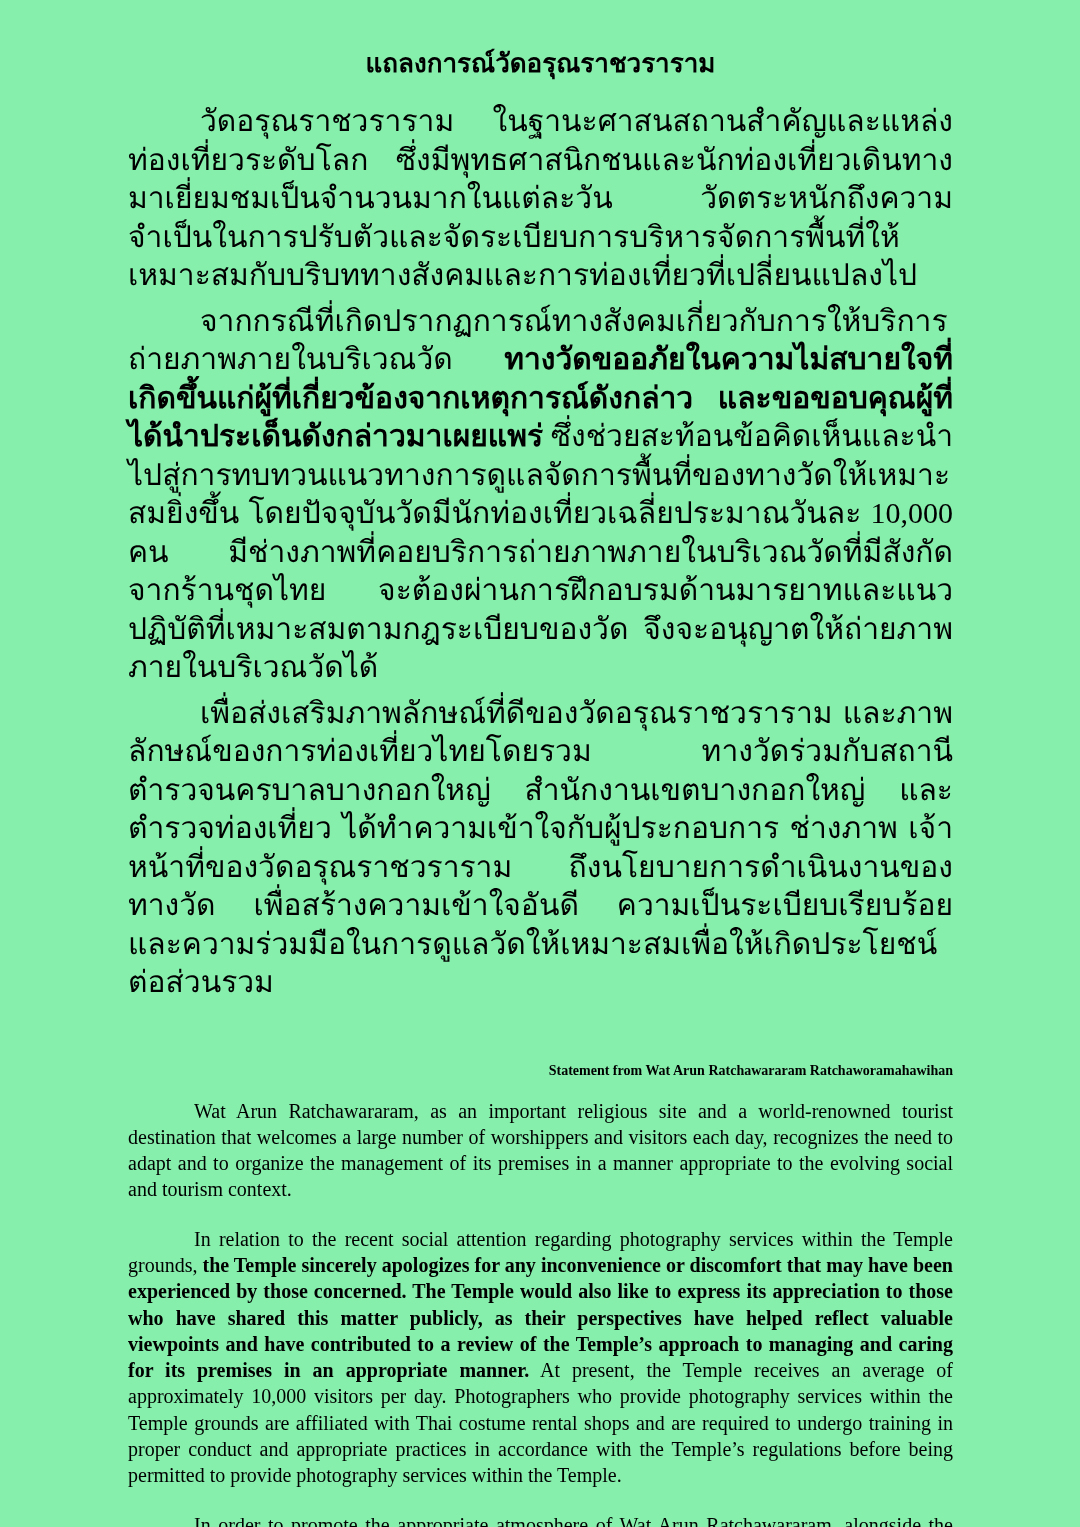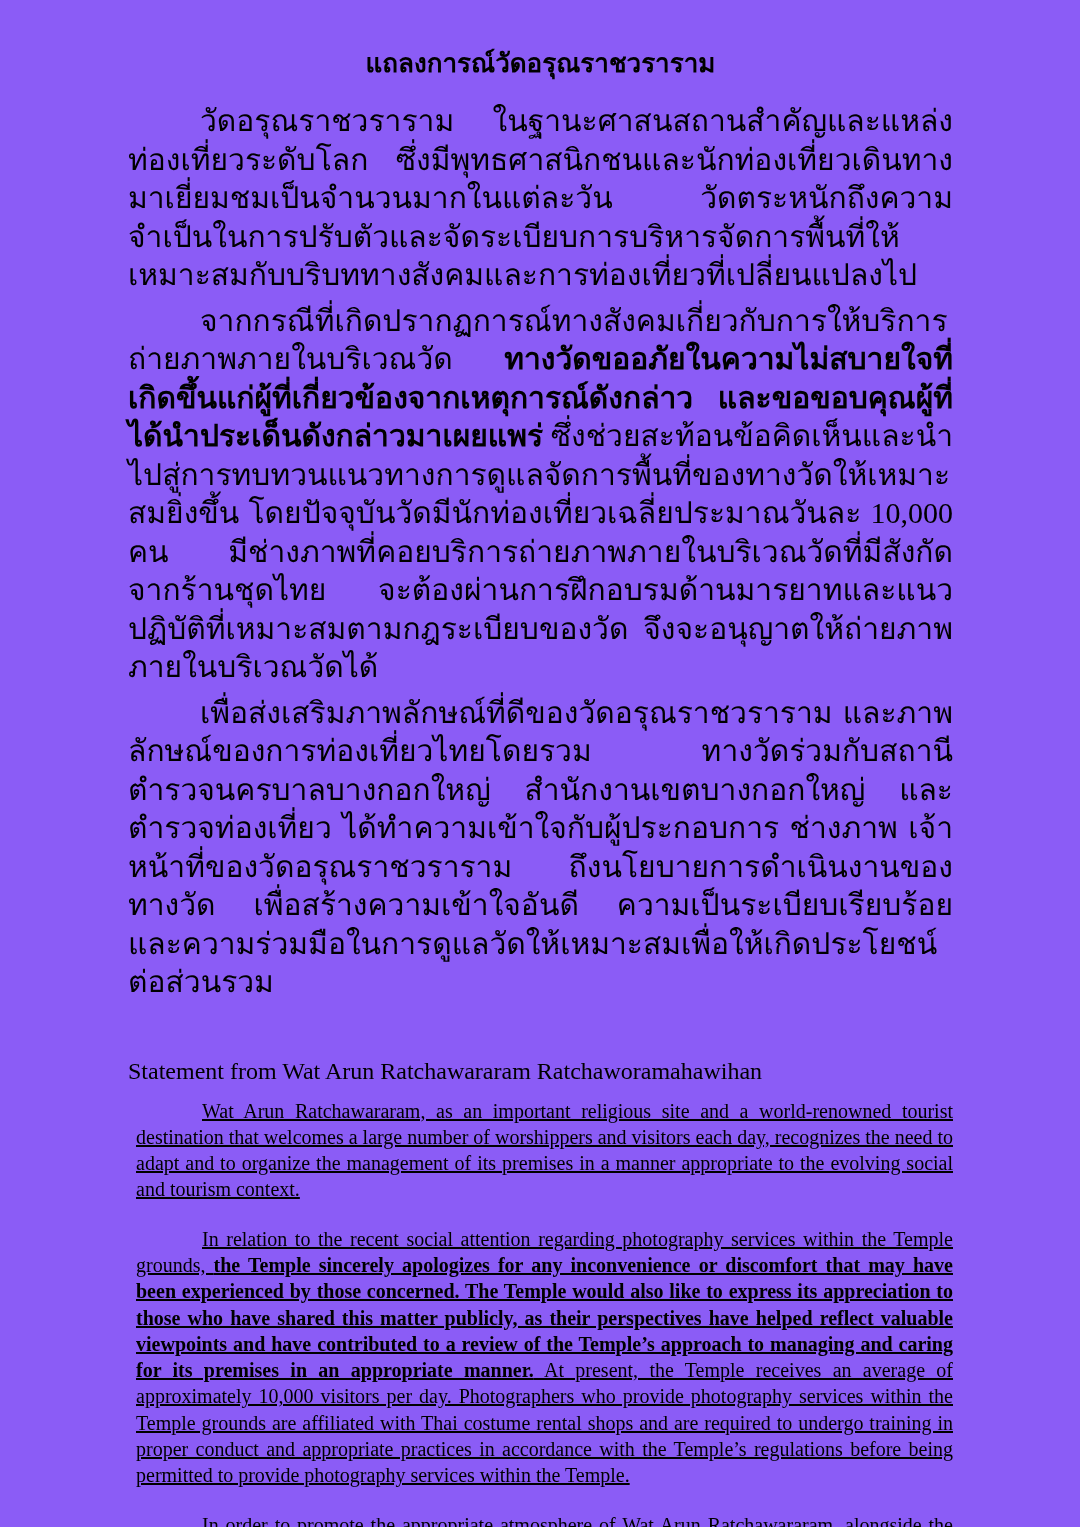--- a/index.html
+++ b/index.html
@@ -12,50 +12,49 @@
     height: 1527px;
     overflow: hidden;
     font-family: "Liberation Serif", "DejaVu Serif", serif;
     color: #000000;
   }
   .page {
     box-sizing: border-box;
     width: 1080px;
     height: 1527px;
     padding: 44px 127px 0 128px;
-    background: #8b5cf6;
+    background: #86efac;
   }
   .thai-title {
     margin: 0 0 18px 0;
     font-size: 26px;
     font-weight: bold;
     line-height: 40px;
     text-align: center;
   }
   .thai-para {
     margin: 0 0 7px 0;
     font-size: 30px;
     line-height: 38.5px;
     text-align: justify;
     text-indent: 72px;
   }
   .en-title {
     margin: 56px 0 14px 0;
-    font-size: 24px;
-    font-weight: normal;
+    font-size: 14px;
+    font-weight: bold;
     line-height: 26px;
-    text-align: left;
+    text-align: right;
   }
   .en-para {
-    margin: 0 0 23px 8px;
+    margin: 0 0 23px 0;
     font-size: 20px;
     line-height: 26.3px;
     text-align: justify;
     text-indent: 66px;
-    text-decoration: underline;
   }
   .bold-run { font-weight: bold; }
 </style>
 </head>
 <body>
 
 <div class="page">
 
   <h1 class="thai-title">แถลงการณ์วัดอรุณราชวราราม</h1>
 

